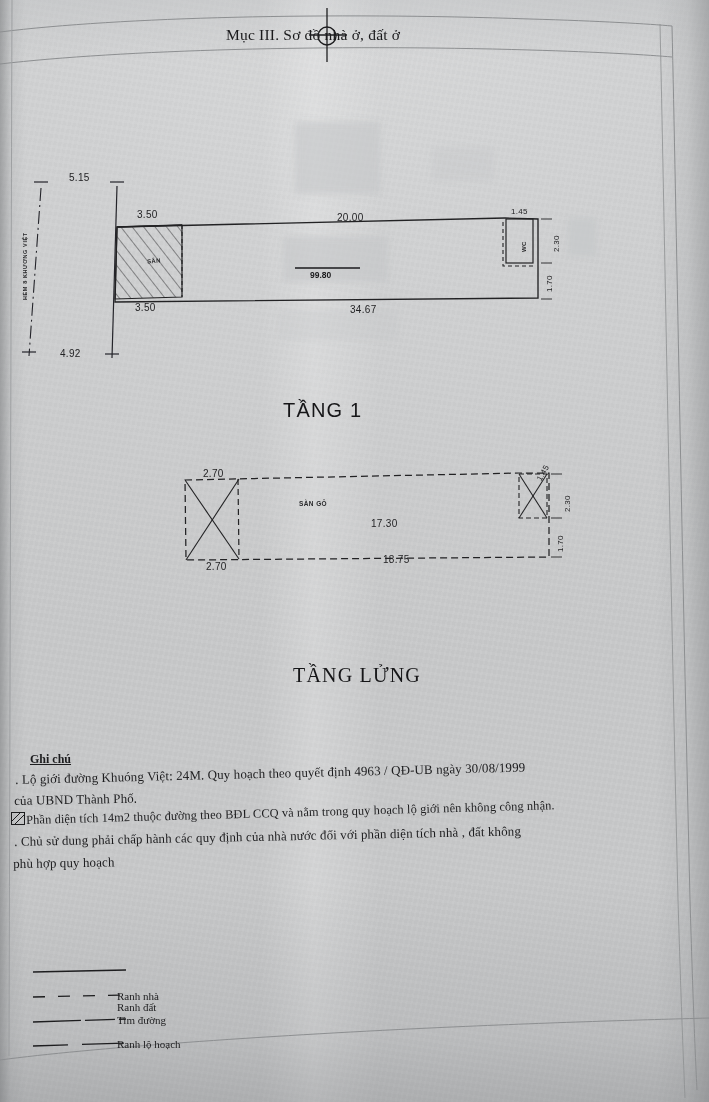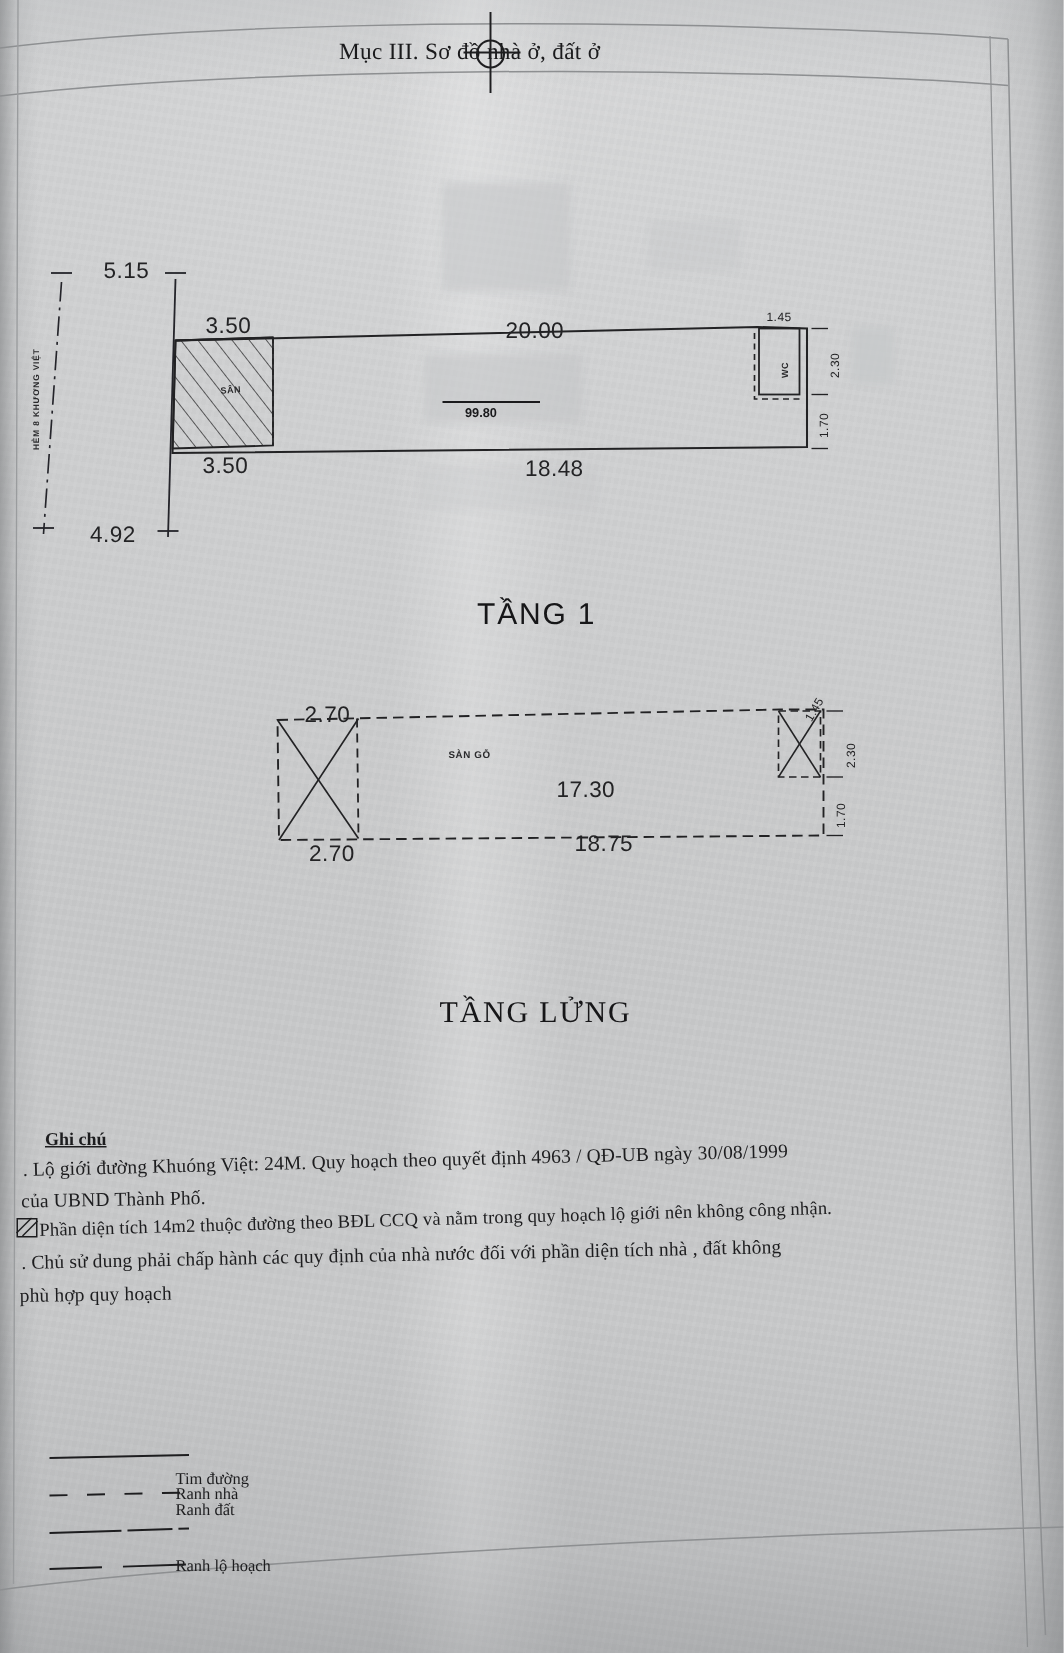--- a/index.html
+++ b/index.html
@@ -35,21 +35,21 @@
   .crease.c3{left:260px;top:0;width:120px;height:1102px;
     background:linear-gradient(90deg, rgba(255,255,255,0) 0%, rgba(255,255,255,.22) 45%, rgba(255,255,255,0) 100%);}
   .crease.c4{left:0;top:880px;width:709px;height:222px;
     background:linear-gradient(180deg, rgba(255,255,255,0) 0%, rgba(140,142,145,.20) 70%, rgba(120,122,125,.33) 100%);}
   .crease.c5{left:0;top:0;width:709px;height:60px;
     background:linear-gradient(180deg, rgba(190,192,194,.45) 0%, rgba(255,255,255,0) 100%);}
   .smudge{position:absolute;background:rgba(195,197,199,.55);filter:blur(3px);pointer-events:none;}
   .txt{position:absolute;color:#1c1c1e;white-space:nowrap;}
 
   
-  .dim{font-family:"Liberation Sans", sans-serif;font-size:15px;letter-spacing:.3px;color:#232325;}
+  .dim{font-family:"Liberation Sans", sans-serif;font-size:10px;letter-spacing:.3px;color:#232325;}
   .dimb{font-family:"Liberation Sans", sans-serif;font-size:8.5px;font-weight:bold;color:#1a1a1c;}
   .tiny{font-family:"Liberation Sans", sans-serif;font-size:6px;font-weight:bold;letter-spacing:.4px;color:#2a2a2c;}
   .floorlbl{font-family:"Liberation Sans", sans-serif;font-size:20px;letter-spacing:1.2px;color:#161618;}
   .headline{font-family:"Liberation Serif", serif;font-size:15.5px;color:#1a1a1c;letter-spacing:.2px;}
   .note{font-family:"Liberation Serif", serif;font-size:13.5px;color:#1d1d1f;letter-spacing:.1px;}
   .noteh{font-family:"Liberation Serif", serif;font-size:12px;color:#1d1d1f;font-weight:bold;text-decoration:underline;}
   .leg{font-family:"Liberation Serif", serif;font-size:11px;color:#1d1d1f;}
 
   svg{position:absolute;left:0;top:0;overflow:visible;}
   .vert{transform-origin:0 0;}
@@ -130,30 +130,30 @@
     <line x1="541" y1="263" x2="552" y2="263" stroke="#222224" stroke-width="0.9"></line>
     <line x1="541" y1="299" x2="552" y2="299" stroke="#222224" stroke-width="0.9"></line>
   </g>
 </svg>
 
 <div class="txt dim" style="left:69px;top:172px;">5.15</div>
 <div class="txt dim" style="left:60px;top:348px;">4.92</div>
 <div class="txt dim" style="left:137px;top:209px;">3.50</div>
 <div class="txt dim" style="left:135px;top:302px;">3.50</div>
 <div class="txt dim" style="left:337px;top:212px;">20.00</div>
-<div class="txt dim" style="left:350px;top:304px;">18.48</div>
+<div class="txt dim" style="left:350px;top:304px;">34.67</div>
 <div class="txt dimb" style="left:310px;top:270px;">99.80</div>
 <div class="txt tiny" style="left:147px;top:258px;transform:rotate(-4deg);">SÂN</div>
 <div class="txt dim" style="left:511px;top:207px;font-size:8px;">1.45</div>
 <div class="txt dim vert" style="left:552px;top:252px;transform:rotate(-90deg);font-size:8px;">2.30</div>
 <div class="txt dim vert" style="left:545px;top:292px;transform:rotate(-90deg);font-size:8px;">1.70</div>
 <div class="txt tiny vert" style="left:521px;top:252px;transform:rotate(-90deg);font-size:6px;">WC</div>
 <div class="txt tiny vert" style="left:22px;top:300px;transform:rotate(-90deg);font-size:5.5px;letter-spacing:.6px;">HẺM 8 KHƯƠNG VIỆT</div>
 
-<div class="txt floorlbl" style="left:283px;top:399px;margin-left:35px;">TẦNG 1</div>
+<div class="txt floorlbl" style="left:283px;top:399px;">TẦNG 1</div>
 
 <svg width="709" height="160" style="left:0;top:455px;">
 
   <g>
     <path d="M 185,25 L 520,18 L 549,18 L 549,102 L 186,105 Z" fill="none" stroke="#222224" stroke-width="1.25" stroke-dasharray="7,4"></path>
     <line x1="238" y1="24" x2="239" y2="104" stroke="#222224" stroke-width="1.2" stroke-dasharray="6,4"></line>
   </g>
 
   <g>
     <line x1="185" y1="25" x2="239" y2="104" stroke="#222224" stroke-width="1.1"></line>
@@ -198,14 +198,14 @@
 </svg>
 
 <svg width="260" height="110" style="left:28px;top:962px;">
   <line x1="5" y1="10" x2="98" y2="8" stroke="#1d1d1f" stroke-width="1.3"></line>
   <line x1="5" y1="35" x2="98" y2="33" stroke="#1d1d1f" stroke-width="1.3" stroke-dasharray="12,13"></line>
   <line x1="5" y1="60" x2="98" y2="57" stroke="#1d1d1f" stroke-width="1.3" stroke-dasharray="48,4,30,4"></line>
   <line x1="5" y1="84" x2="98" y2="81" stroke="#1d1d1f" stroke-width="1.3" stroke-dasharray="35,14,42,4"></line>
 </svg>
 <div class="txt leg" style="left:117px;top:965px;margin-top:36px;">Ranh đất</div>
 <div class="txt leg" style="left:117px;top:990px;">Ranh nhà</div>
-<div class="txt leg" style="left:117px;top:980px;">Tim đường</div>
+<div class="txt leg" style="left:117px;top:1014px;">Tim đường</div>
 <div class="txt leg" style="left:117px;top:1038px;">Ranh lộ hoạch</div>
 
 </body></html>

